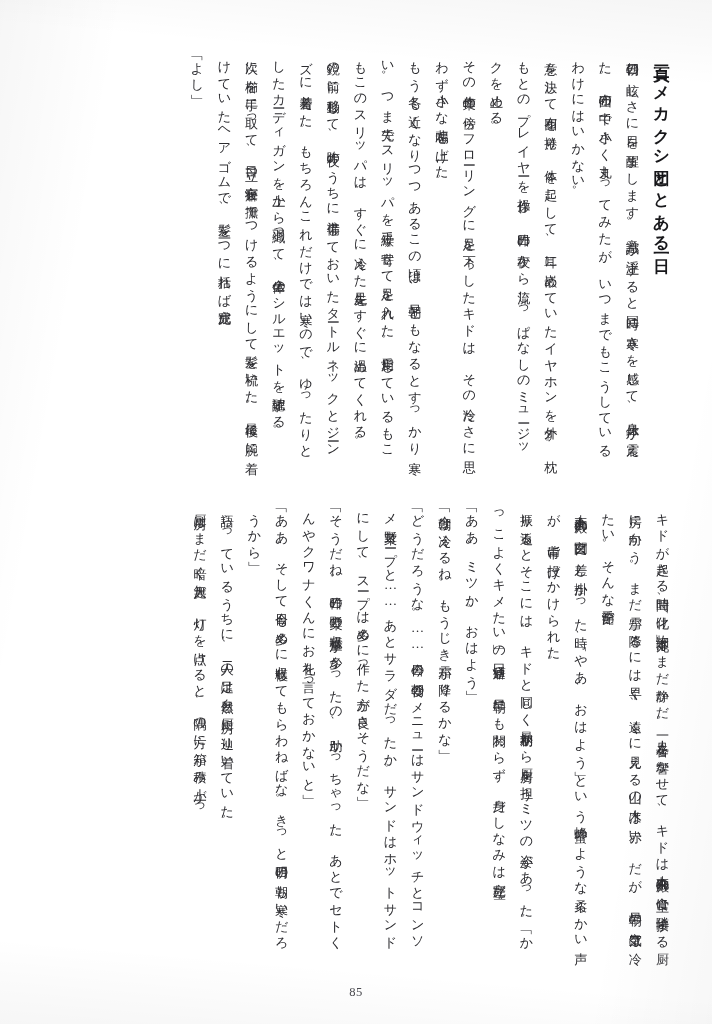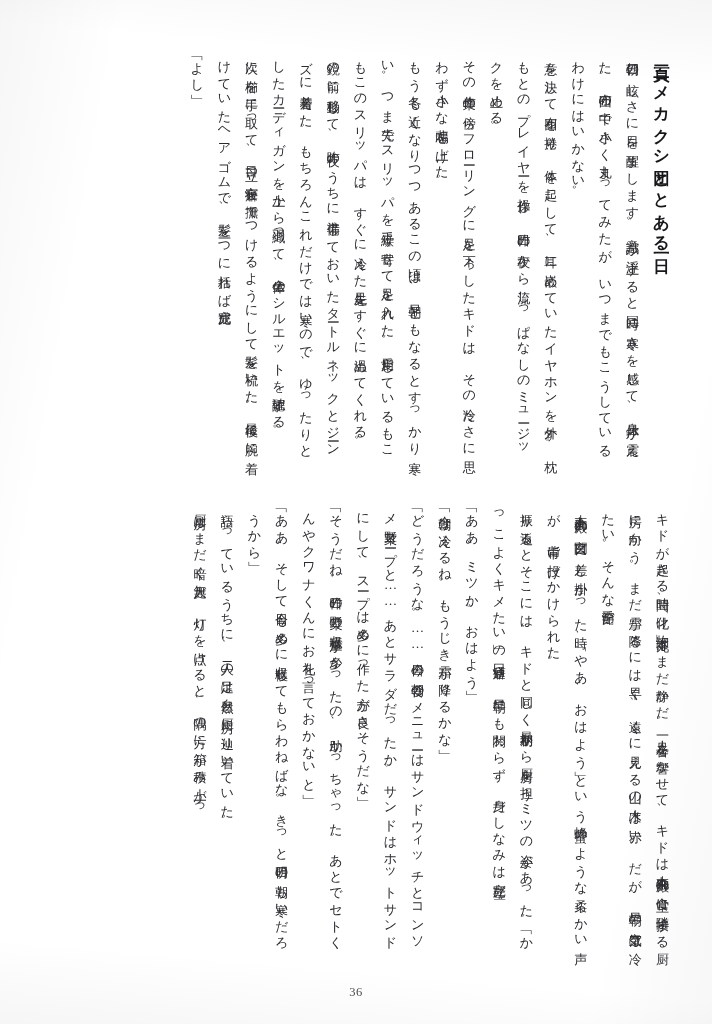--- a/index.html
+++ b/index.html
@@ -109,14 +109,14 @@
       <p class="para">「今朝は冷えるね。もうじき霜が降りるかな」</p>
       <p class="para">「どうだろうな。……今日の朝食のメニューはサンドウィッチとコンソメ野菜スープと……あとサラダだったか。サンドはホットサンドにして、スープは多めに作った方が良さそうだな」</p>
       <p class="para">「そうだね。昨日の野菜の収穫量が多かったの、助かっちゃった。あとでセトくんやクワナくんにお礼を言っておかないと」</p>
       <p class="para">「ああ。そして今日も多めに収穫してもらわねばな。きっと明日の朝も寒いだろうから」</p>
       <p class="para">語らっているうちに、二人の足は自然と厨房に辿り着いていた。</p>
       <p class="para">厨房はまだ暗く無人だ。灯りを点けると、隅の方に箱が積み上がっ</p>
     </div>
 
   </div>
 
-  <div class="page-number">36</div>
+  <div class="page-number">85</div>
 </div>
 
 </body></html>

